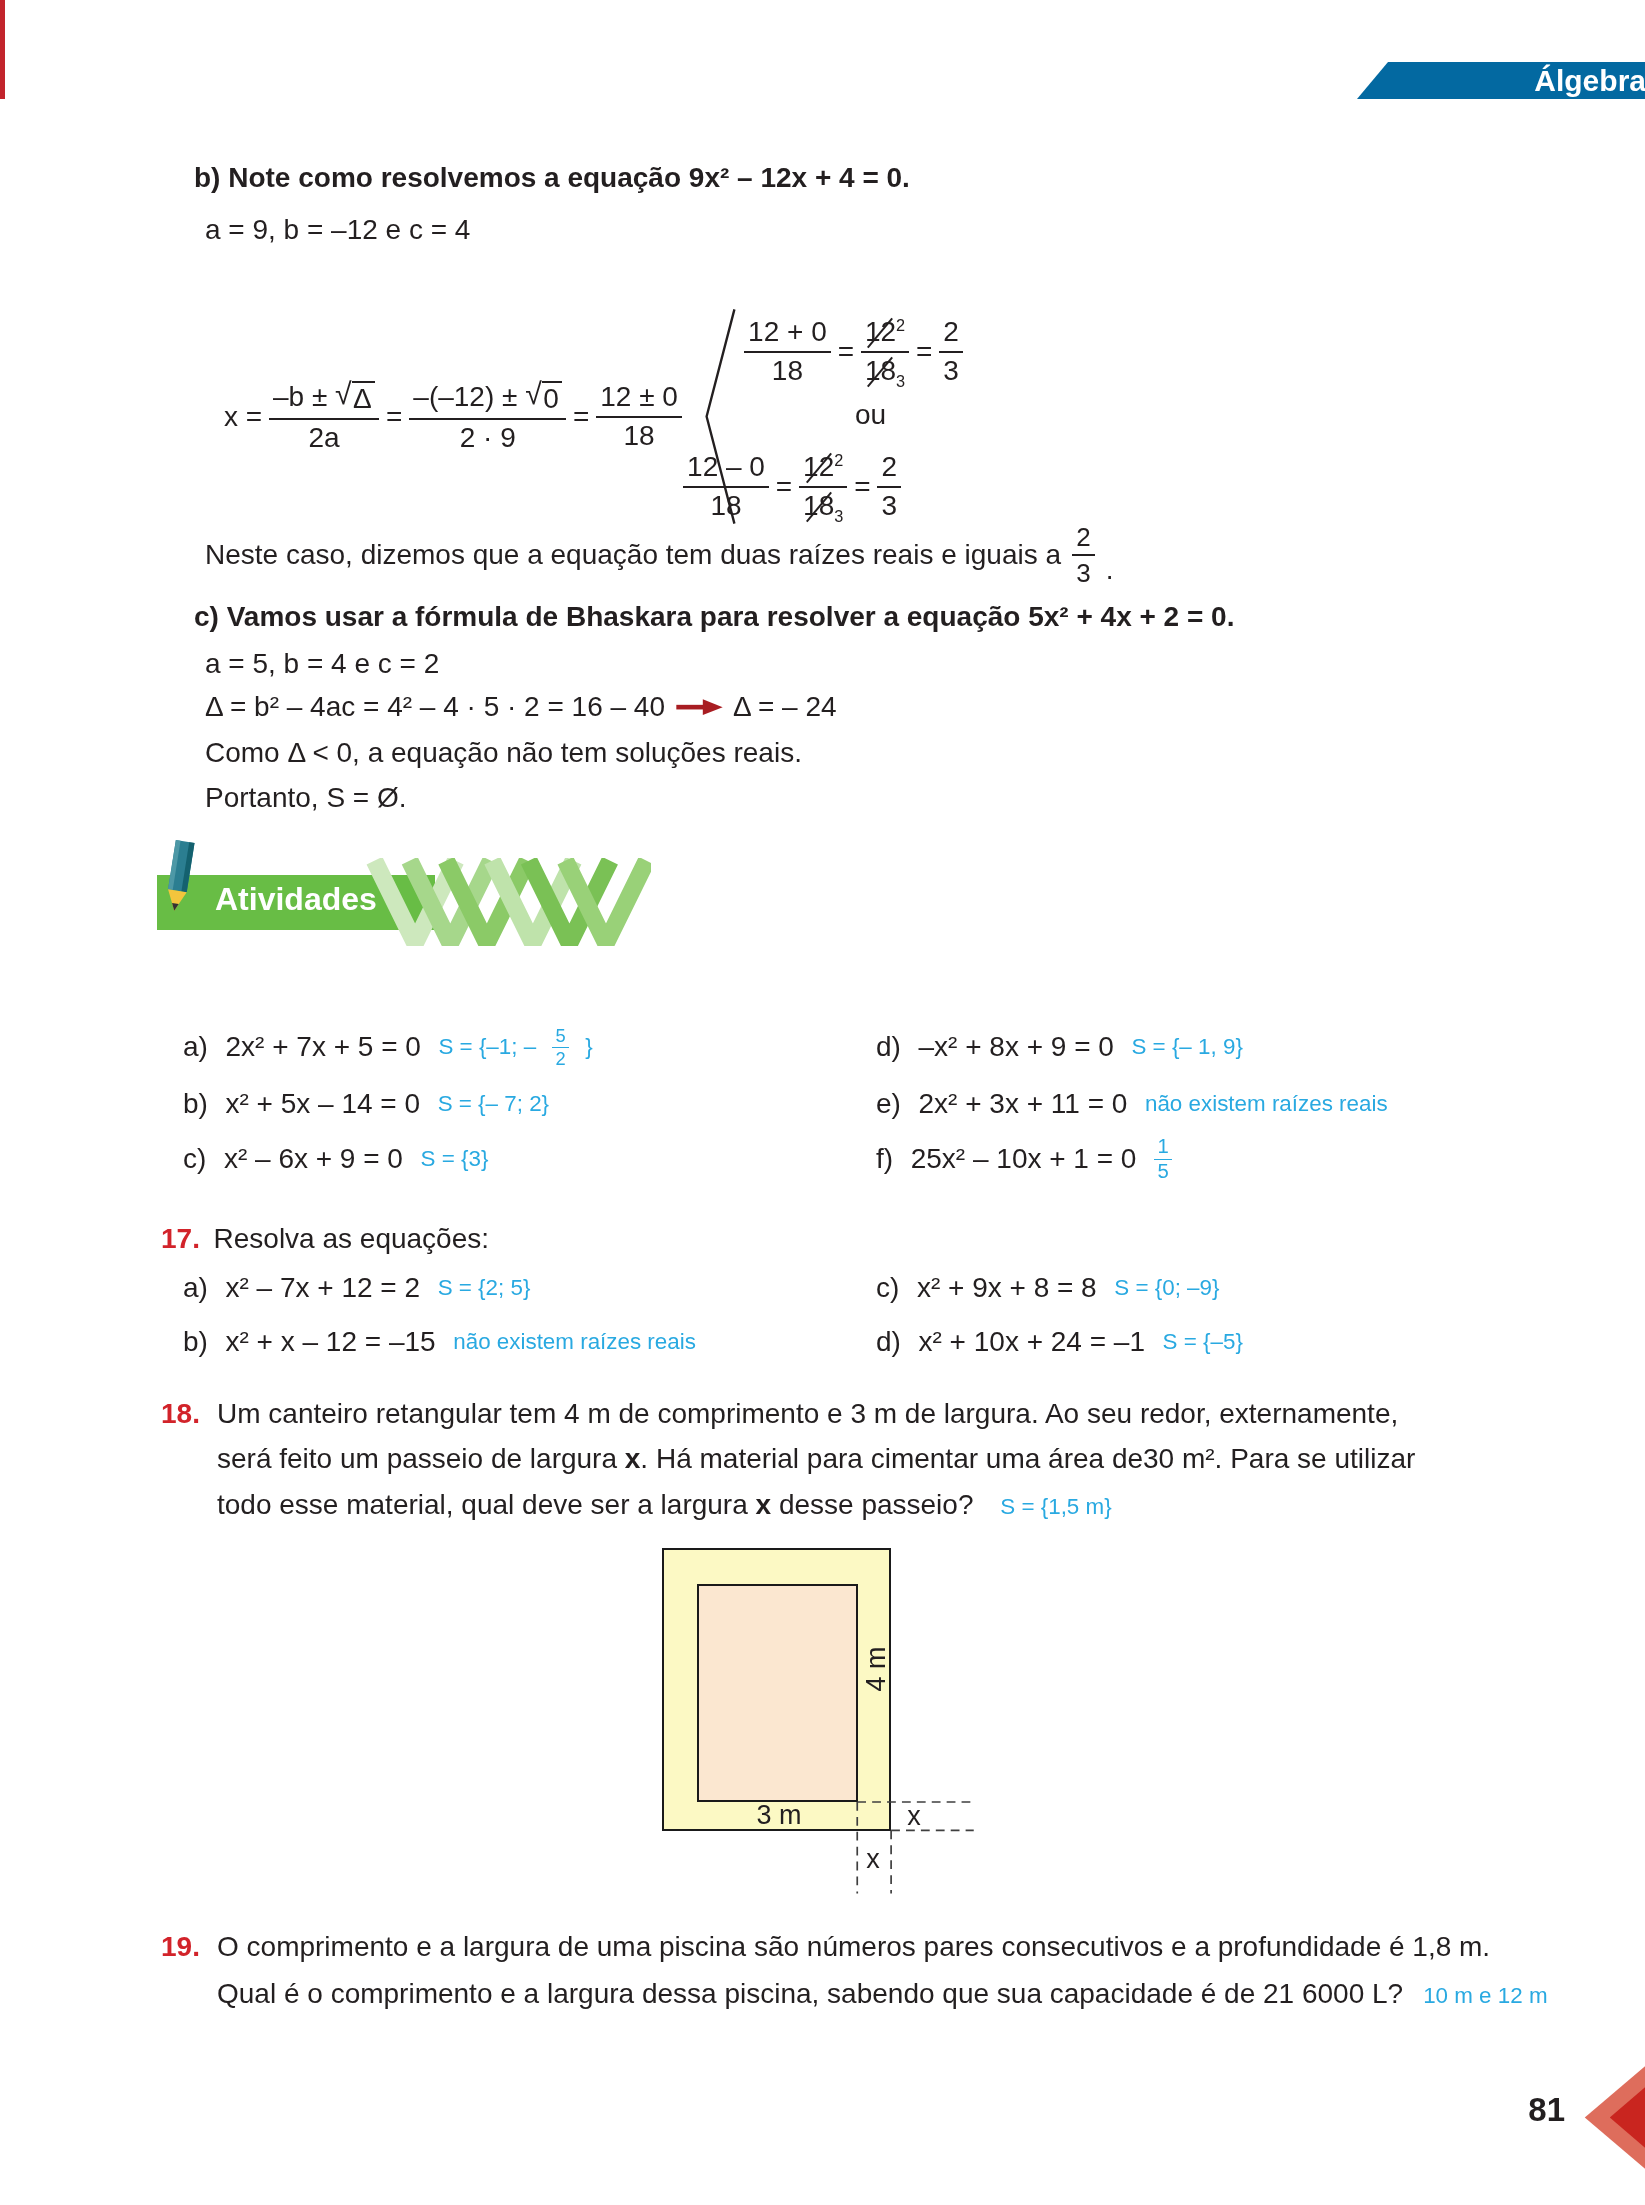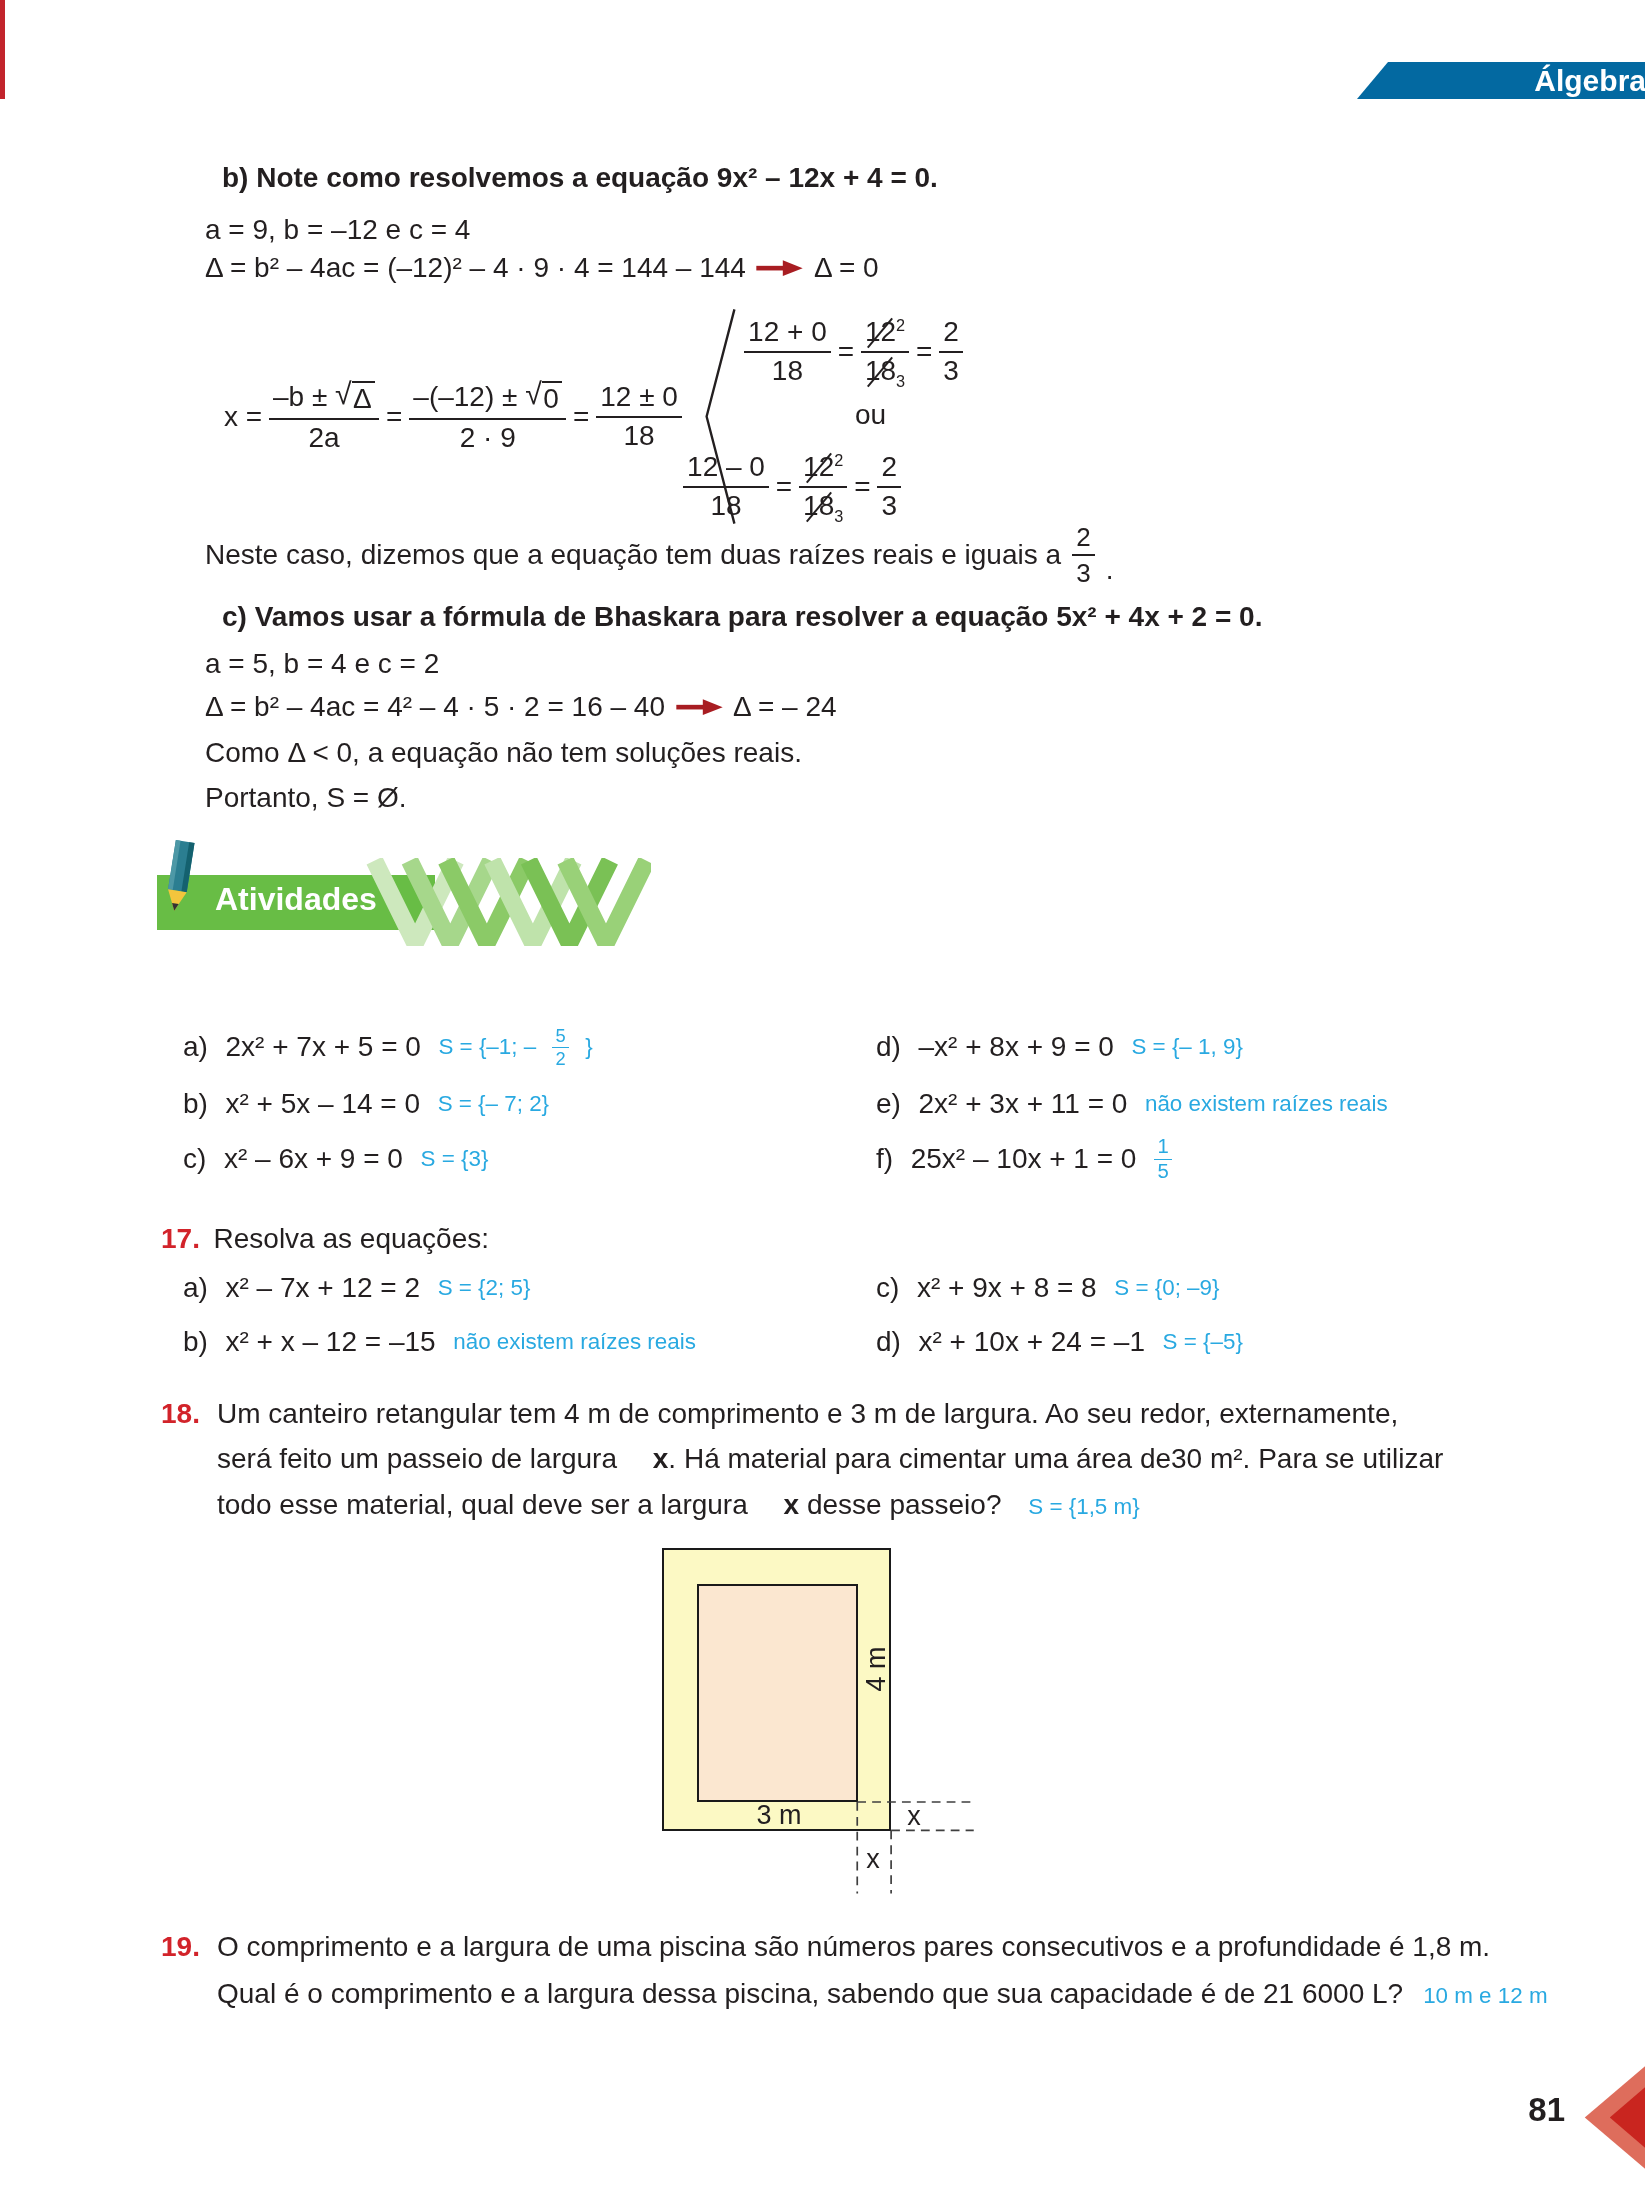--- a/index.html
+++ b/index.html
@@ -2,21 +2,21 @@
 <html style="font-size:11px"><head>
 <meta charset="utf-8">
 <style>
   *{margin:0;padding:0;box-sizing:border-box;}
   html,body{background:#ffffff;}
   .page{position:relative;width:1646px;height:2205px;background:#ffffff;
         font-family:"Liberation Sans",sans-serif;color:#231f20;overflow:hidden;}
 
   .line{position:absolute;font-size:28px;line-height:1.2;white-space:nowrap;}
   .row{position:absolute;display:flex;align-items:center;gap:9.5px;font-size:28px;white-space:nowrap;}
-  .bold{font-weight:bold;margin-left:28px;}
+  .bold{font-weight:bold;}
   .red{color:#d2232a;font-weight:bold;}
   .ans{font-size:22.4px;color:#29a9e1;}
 
   .corner-bar{position:absolute;left:0;top:0;width:5.4px;height:99px;background:#c2242c;}
 
   .subject-tab{position:absolute;top:62px;right:0;width:289px;height:37px;background:#0369a1;
                clip-path:polygon(31px 0,100% 0,100% 100%,0 100%);
                display:flex;align-items:center;justify-content:flex-end;}
   .subject-tab span{color:#fff;font-weight:bold;font-size:30px;}
 
@@ -66,28 +66,20 @@
 
   <div class="corner-bar"></div>
 
   <div class="subject-tab">
     <span>Álgebra</span>
   </div>
 
   <div class="line bold" style="left:194px;top:161px">b) Note como resolvemos a equação 9x² – 12x + 4 = 0.</div>
   <div class="line" style="left:205px;top:213px">a = 9, b = –12 e c = 4</div>
 
-  <div class="row" style="left:205px;top:252px">
-    <span>Δ = b² – 4ac = (–12)² – 4 · 9 · 4 = 144 – 144</span>
-    <svg class="arrow" viewBox="0 0 74 30">
-      <line x1="2" y1="15" x2="46" y2="15" stroke="#a81d22" stroke-width="7"></line>
-      <polygon points="42,3 72,15 42,27" fill="#a81d22"></polygon>
-    </svg>
-    <span>Δ = 0</span>
-  </div>
 
 
   <div class="row" style="left:224px;top:366px;height:102px;gap:6.8px">
     <span>x =</span>
     <span class="frac">
       <span class="num"><span>–b ± </span><span class="sqrt">
             <span class="rad">√</span>
             <span class="sqrt-arg">Δ</span>
           </span></span>
       <span class="den">2a</span>

